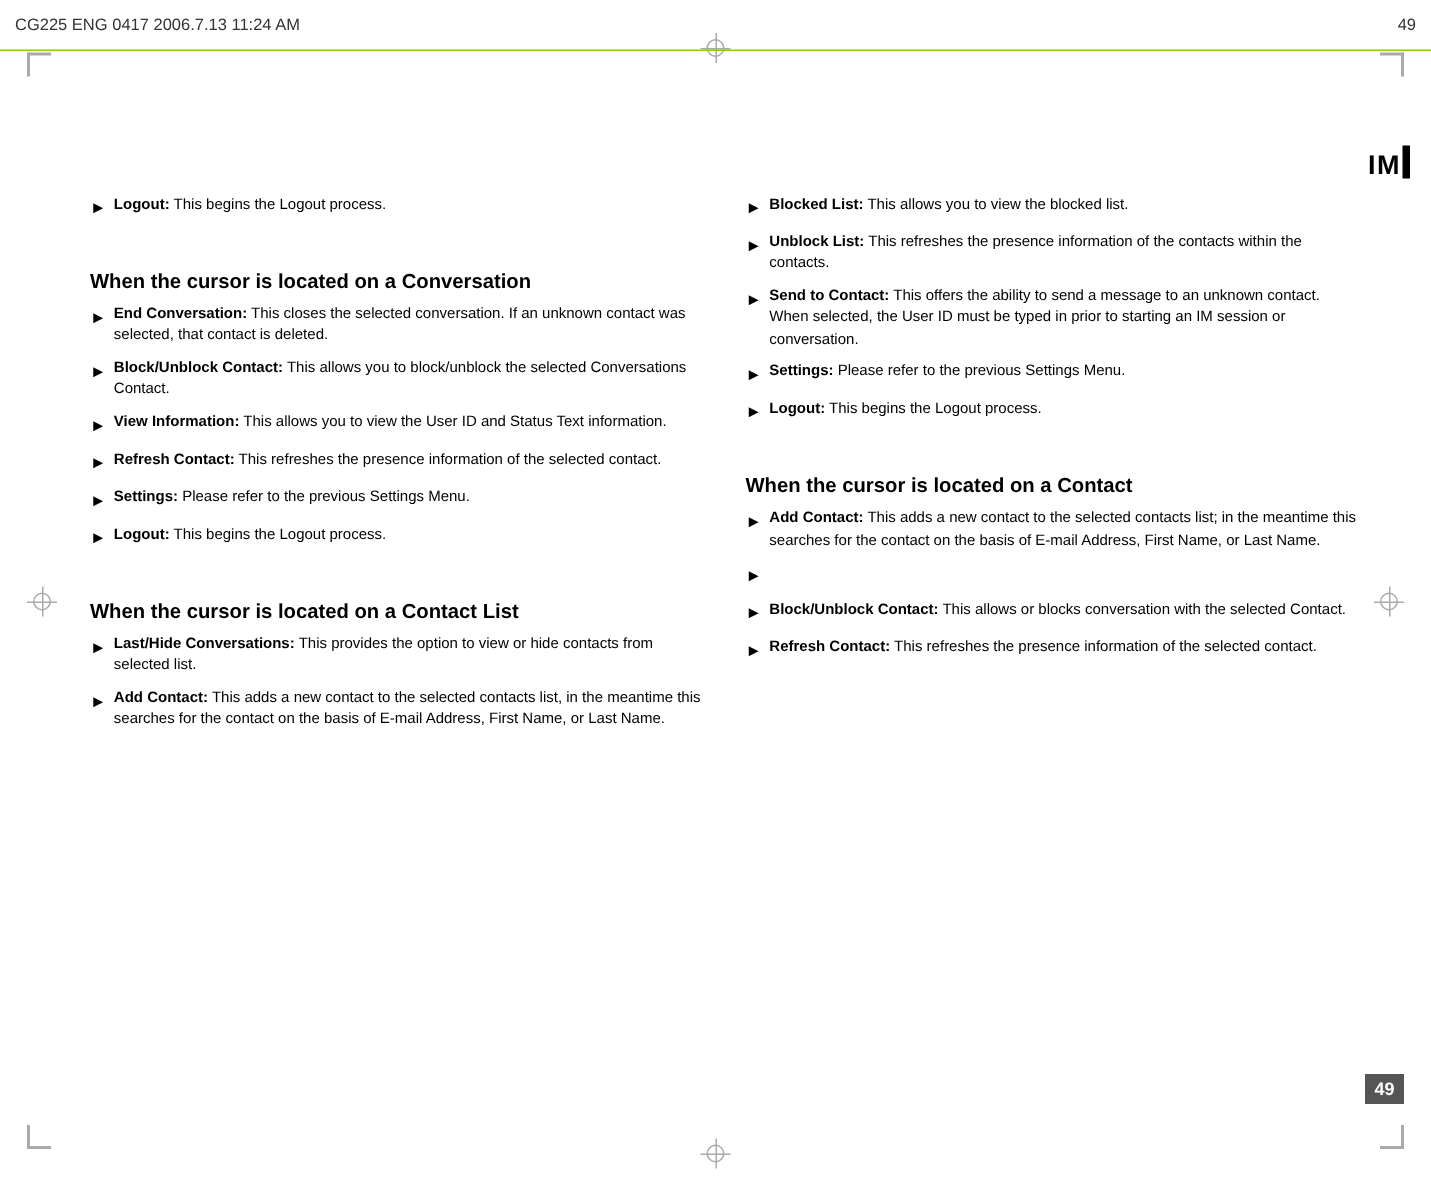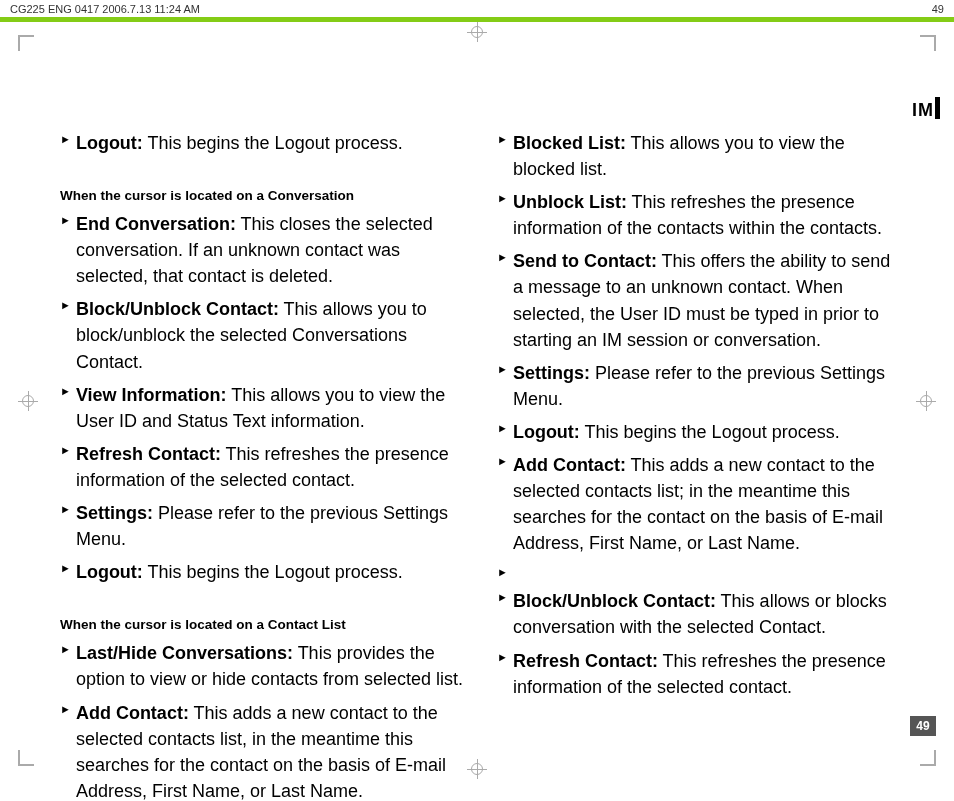--- a/index.html
+++ b/index.html
@@ -11,22 +11,22 @@
       font-size: 13px;
       color: #000;
       overflow: hidden;
       position: relative;
     }
 
     
     .header-bar {
       position: absolute;
       top: 0; left: 0; right: 0;
-      height: 22px;
-      border-bottom: 5px solid #84cc16;
+      height: 34px;
+      border-bottom: 1px solid #84cc16;
       display: flex;
       align-items: center;
       padding: 0 10px;
       font-size: 11px;
       color: #333;
     }
 
     
     .im-label {
       position: absolute;
@@ -95,21 +95,21 @@
       line-height: 1.45;
     }
     .bullet-arrow {
       font-size: 11px;
       margin-right: 5px;
       margin-top: 2px;
       flex-shrink: 0;
       color: #000;
     }
     .bullet-text {
-      font-size: 18px;
+      font-size: 10px;
       line-height: 1.45;
     }
     .bullet-text strong {
       font-weight: bold;
     }
 
     
     .top-item {
       margin-bottom: 10px;
     }
@@ -296,20 +296,21 @@
       </div>
         <div class="bullet-item">
         <span class="bullet-arrow">►</span>
         <span class="bullet-text">
           <strong>Logout:</strong>
           <span> This begins the Logout process.</span>
         </span>
       </div>
       </div>
 
+    <div class="section-heading">When the cursor is located on a Contact</div>
 
     <div id="right-section-items">
         <div class="bullet-item">
         <span class="bullet-arrow">►</span>
         <span class="bullet-text">
           <strong>Add Contact:</strong>
           <span> This adds a new contact to the selected contacts list; in the meantime this searches for the contact on the basis of E-mail Address, First Name, or Last Name.</span>
         </span>
       </div>
         <div class="bullet-item">

